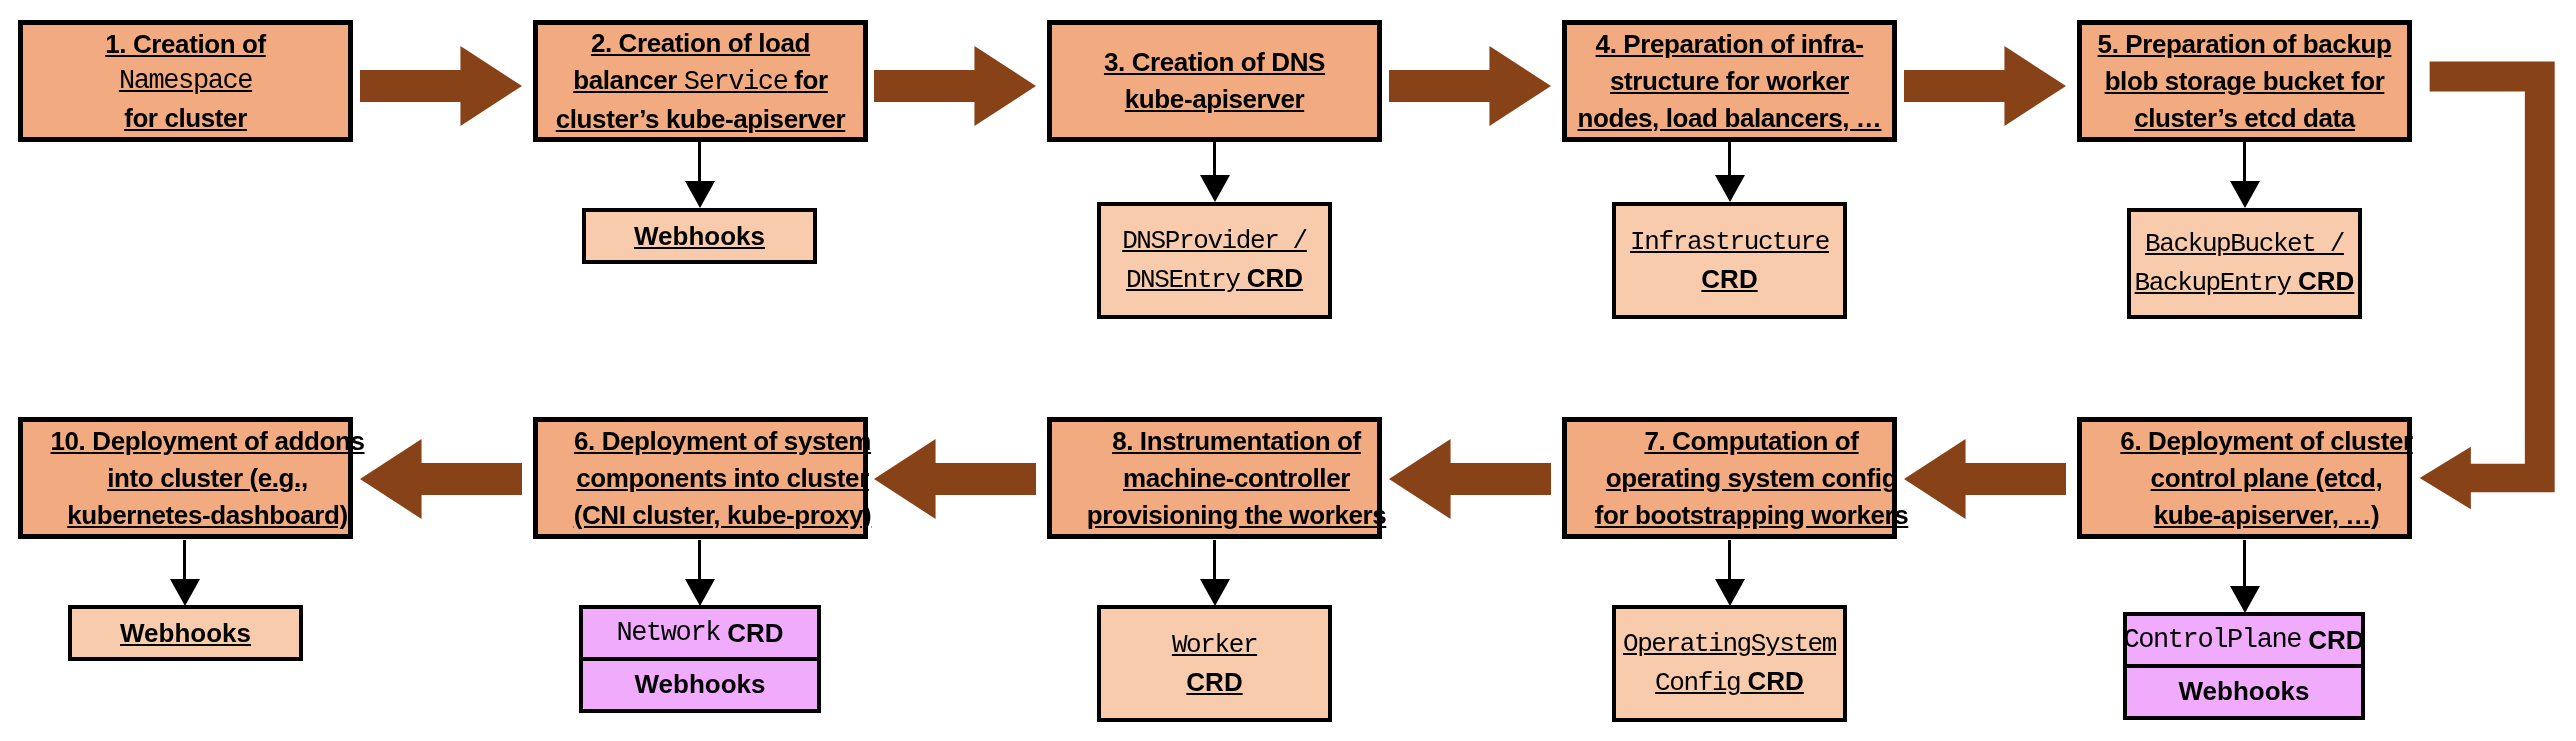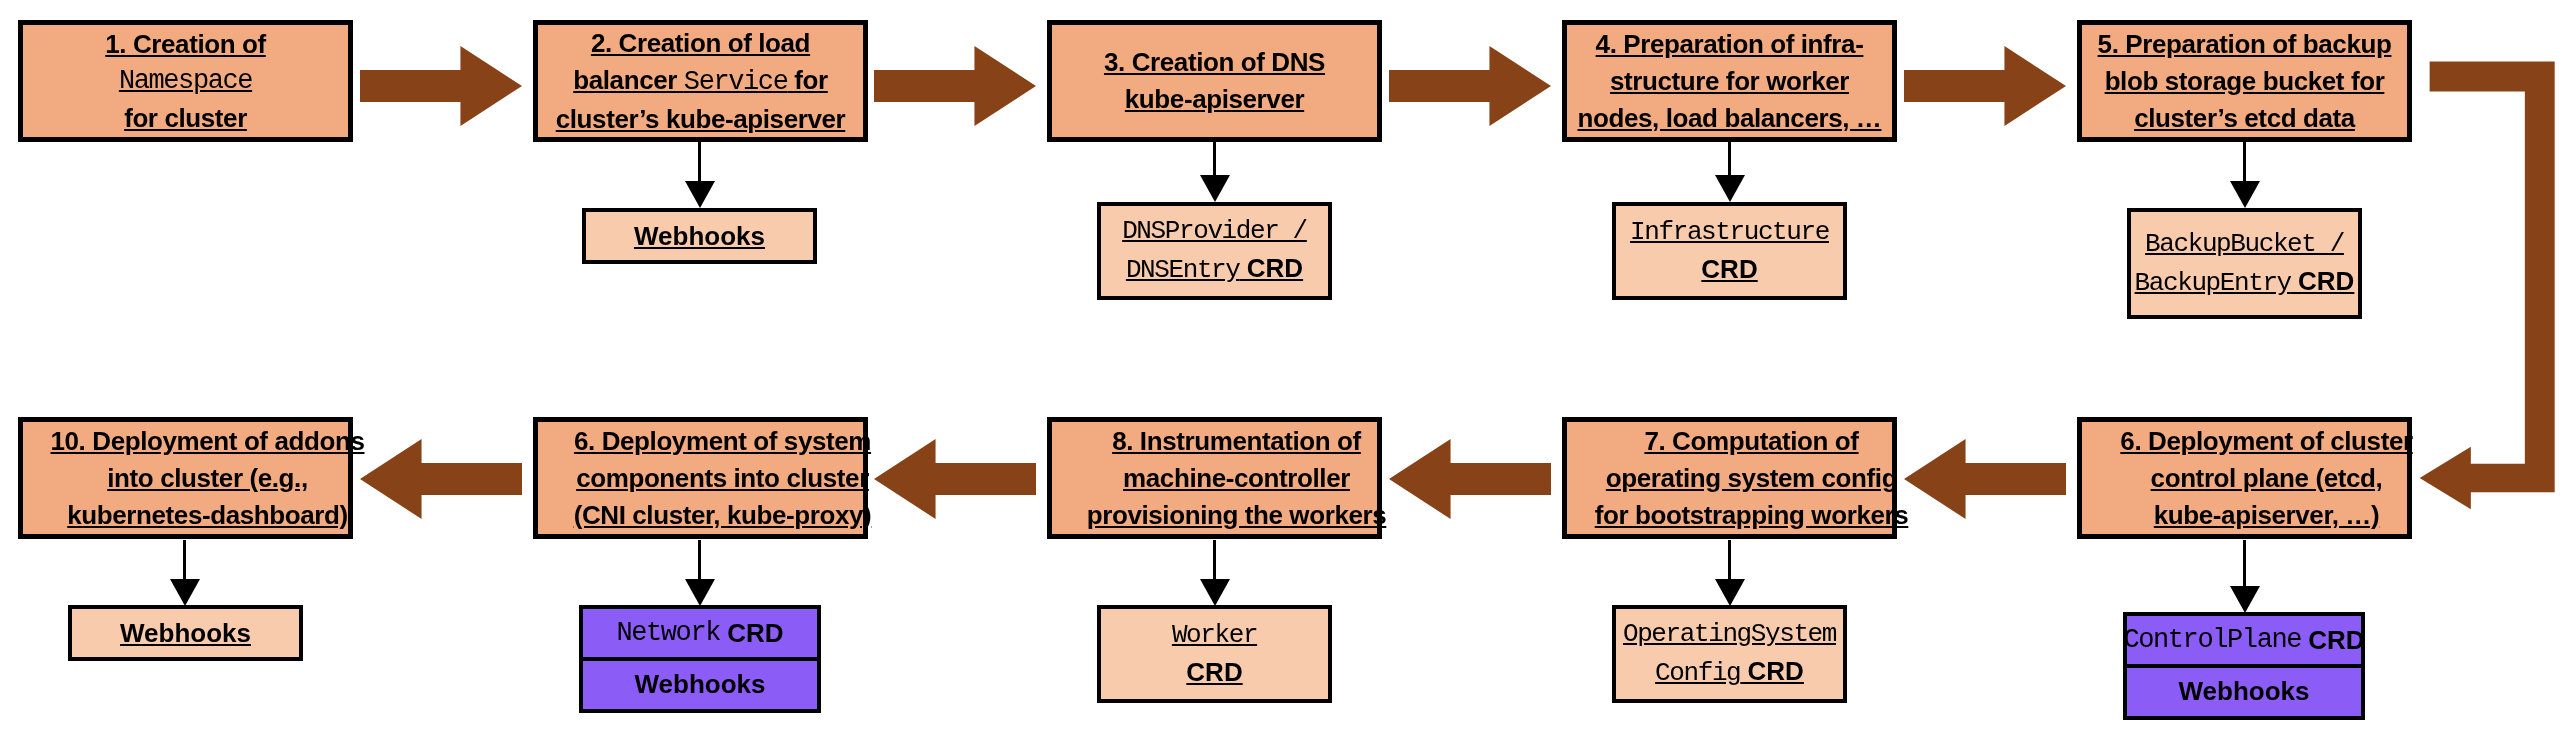--- a/index.html
+++ b/index.html
@@ -54,28 +54,28 @@
     flex-direction: column;
     justify-content: center;
     align-items: center;
     text-align: center;
     font-weight: bold;
     font-size: 26px;
     line-height: 37px;
   }
   .sub .mono { font-size: 26px; }
   .sub-w { width: 235px; height: 56px; }
-  .sub-tall { width: 235px; height: 98px; }
+  .sub-tall { width: 235px; height: 117px; }
   
   .stack { position: absolute; width: 242px; }
   .stack .srow {
     height: 56px;
     border: 4.3px solid #000;
     box-sizing: border-box;
-    background: #8b5cf6;
+    background: #f0abfc;
     display: flex;
     justify-content: center;
     align-items: center;
     text-align: center;
     font-weight: bold;
     font-size: 26px;
     white-space: pre;
   }
   .stack .srow + .srow { margin-top: -4.3px; }
   

